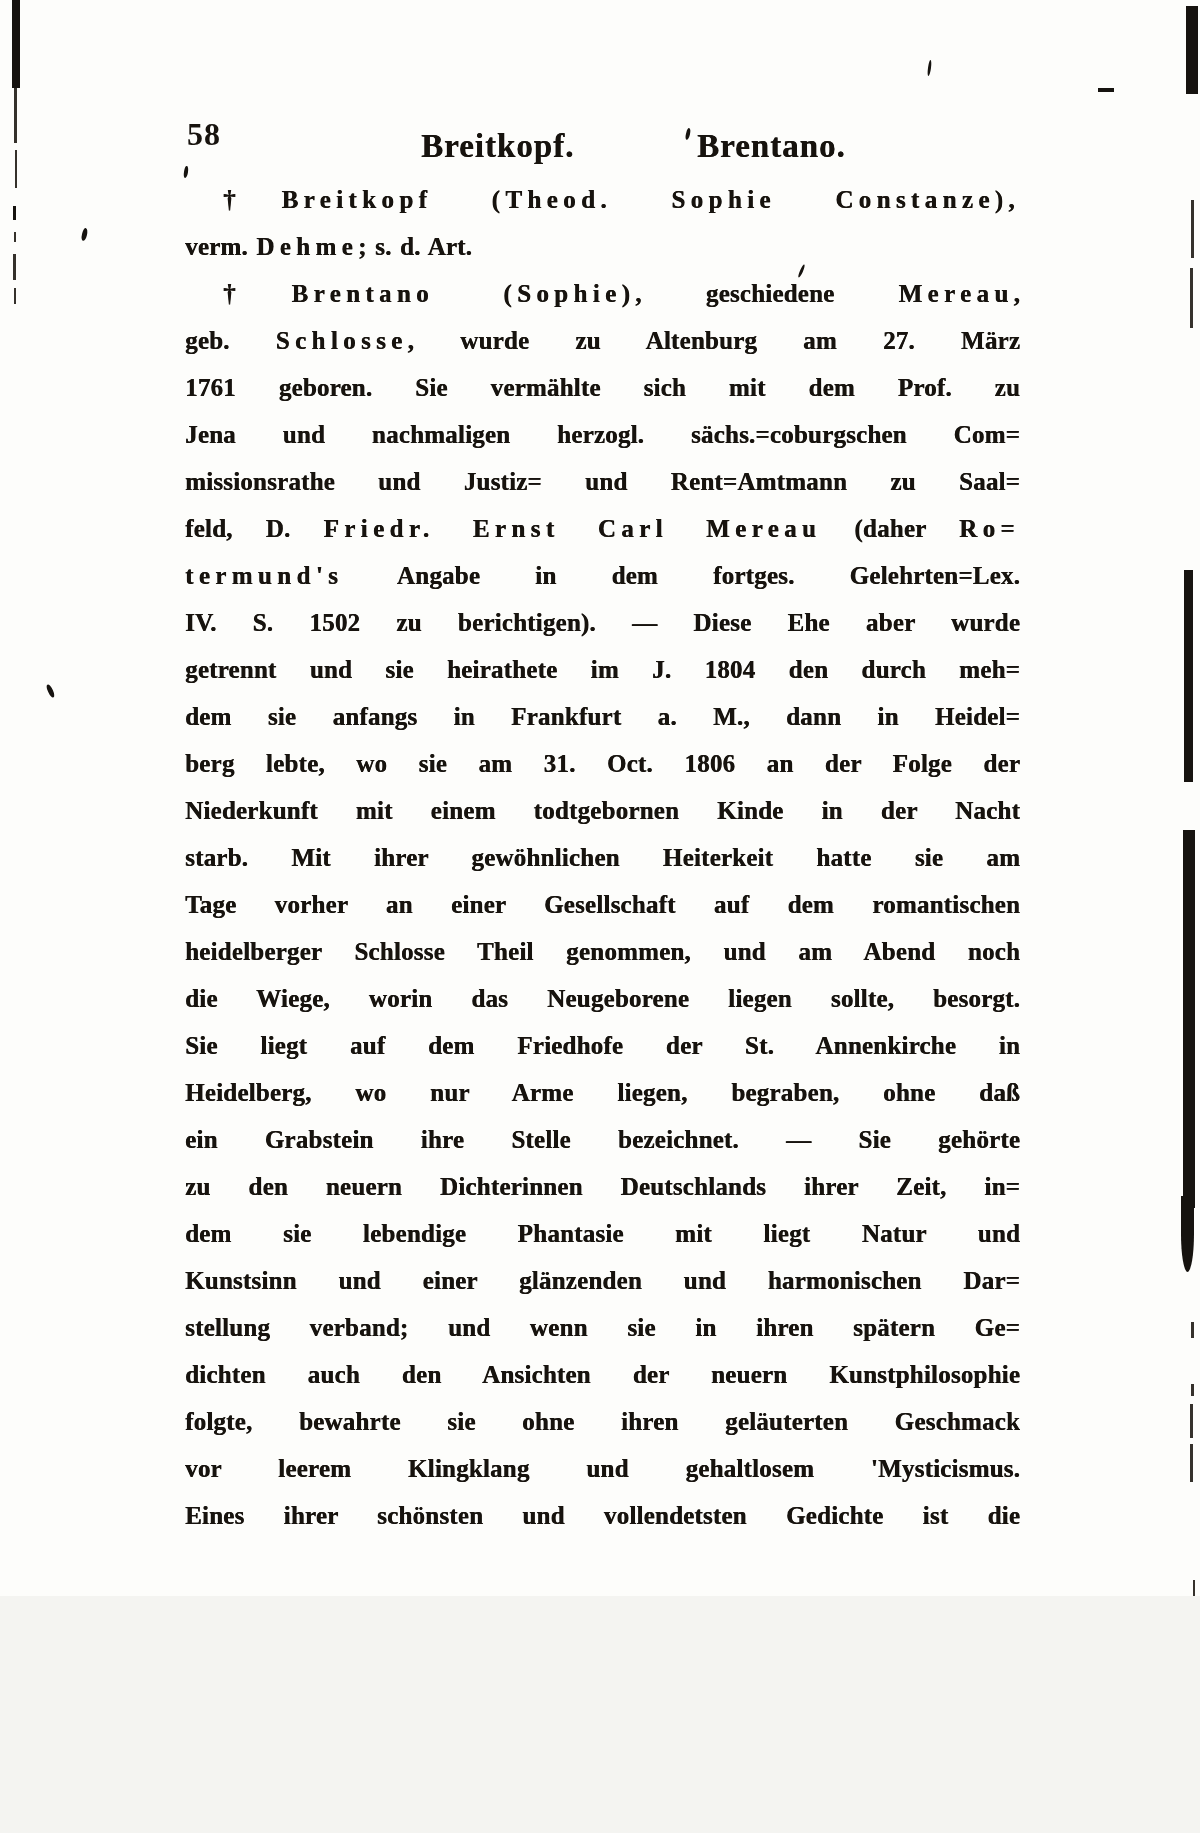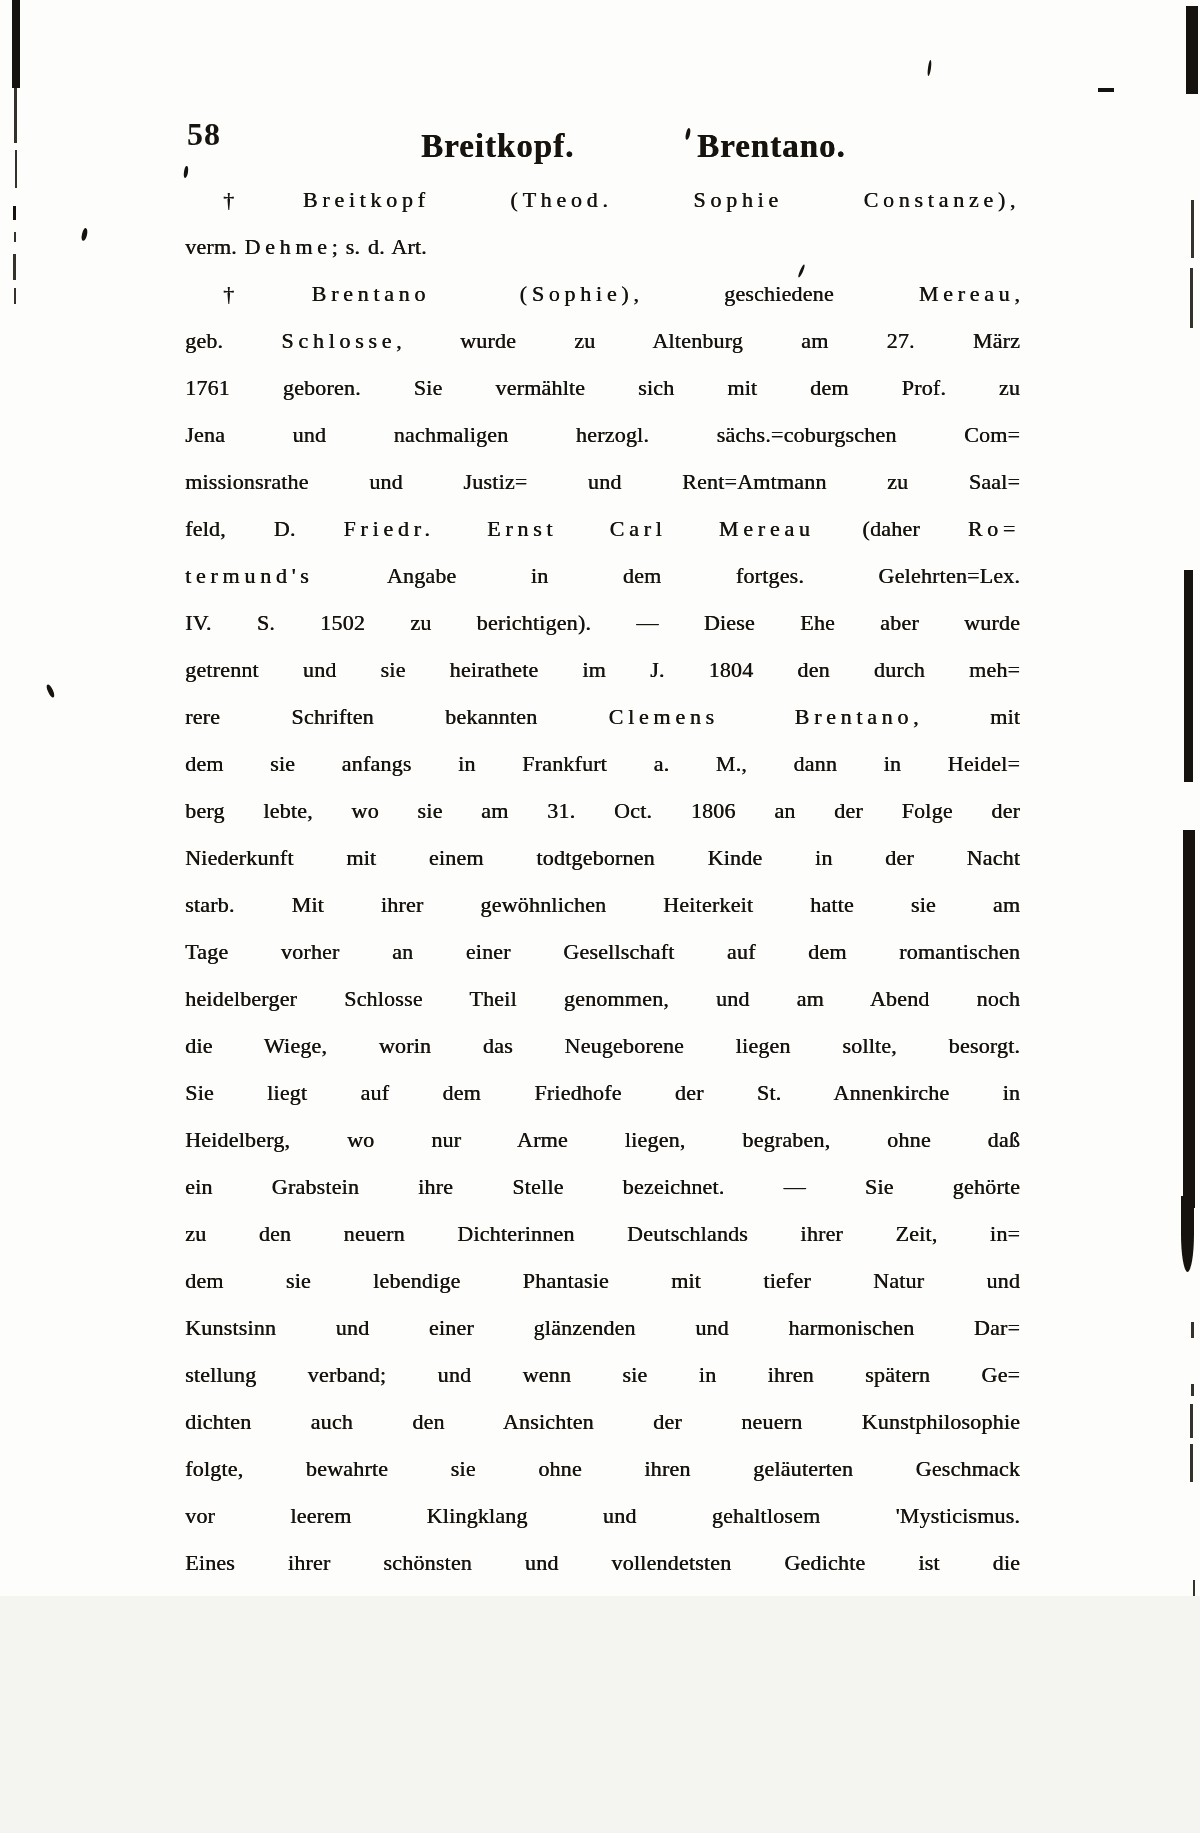--- a/index.html
+++ b/index.html
@@ -27,21 +27,21 @@
     text-shadow: 0.4px 0 0 currentColor;
   }
   .rt-left  { left: 421px; }
   .rt-right { left: 697px; }
   
   .text-block {
     position: absolute; left: 185px; top: 176px; width: 835px;
   }
   .line {
     height: 47px; line-height: 47px;
-    font-size: 22px; font-weight: 400;
+    font-size: 25px; font-weight: 700;
     overflow: hidden;
     text-align: justify;
     word-spacing: 2px;
     text-shadow: 0.45px 0 0 currentColor;
     white-space: normal;
   }
   .line.just::after {
     content: ""; display: inline-block; width: 100%; height: 0;
   }
   .line.short { text-align: left; }
@@ -69,33 +69,32 @@
       <div class="line short"><span class="seg">verm. </span><span class="sperr">Dehme</span><span class="seg">; s. d. Art.</span></div>
       <div class="line just indent"><span class="seg">†</span><span class="sperr">Brentano (Sophie)</span><span class="seg">, geschiedene </span><span class="sperr">Mereau</span><span class="seg">,</span></div>
       <div class="line just"><span class="seg">geb. </span><span class="sperr">Schlosse</span><span class="seg">, wurde zu Altenburg am 27. März</span></div>
       <div class="line just"><span class="seg">1761 geboren. Sie vermählte sich mit dem Prof. zu</span></div>
       <div class="line just"><span class="seg">Jena und nachmaligen herzogl. sächs.=coburgschen Com=</span></div>
       <div class="line just"><span class="seg">missionsrathe und Justiz= und Rent=Amtmann zu Saal=</span></div>
       <div class="line just"><span class="seg">feld, D. </span><span class="sperr">Friedr. Ernst Carl Mereau</span><span class="seg"> (daher </span><span class="sperr">Ro=</span></div>
       <div class="line just"><span class="sperr">termund's</span><span class="seg"> Angabe in dem fortges. Gelehrten=Lex.</span></div>
       <div class="line just"><span class="seg">IV. S. 1502 zu berichtigen). — Diese Ehe aber wurde</span></div>
       <div class="line just"><span class="seg">getrennt und sie heirathete im J. 1804 den durch meh=</span></div>
-      <div class="line just"><span class="seg">rere Schriften bekannten </span><span class="sperr">Clemens Brentano</span><span class="seg">, mit</span></div>
       <div class="line just"><span class="seg">dem sie anfangs in Frankfurt a. M., dann in Heidel=</span></div>
       <div class="line just"><span class="seg">berg lebte, wo sie am 31. Oct. 1806 an der Folge der</span></div>
       <div class="line just"><span class="seg">Niederkunft mit einem todtgebornen Kinde in der Nacht</span></div>
       <div class="line just"><span class="seg">starb. Mit ihrer gewöhnlichen Heiterkeit hatte sie am</span></div>
       <div class="line just"><span class="seg">Tage vorher an einer Gesellschaft auf dem romantischen</span></div>
       <div class="line just"><span class="seg">heidelberger Schlosse Theil genommen, und am Abend noch</span></div>
       <div class="line just"><span class="seg">die Wiege, worin das Neugeborene liegen sollte, besorgt.</span></div>
       <div class="line just"><span class="seg">Sie liegt auf dem Friedhofe der St. Annenkirche in</span></div>
       <div class="line just"><span class="seg">Heidelberg, wo nur Arme liegen, begraben, ohne daß</span></div>
       <div class="line just"><span class="seg">ein Grabstein ihre Stelle bezeichnet. — Sie gehörte</span></div>
       <div class="line just"><span class="seg">zu den neuern Dichterinnen Deutschlands ihrer Zeit, in=</span></div>
-      <div class="line just"><span class="seg">dem sie lebendige Phantasie mit tiefer Natur und</span></div>
+      <div class="line just"><span class="seg">dem sie lebendige Phantasie mit liegt Natur und</span></div>
       <div class="line just"><span class="seg">Kunstsinn und einer glänzenden und harmonischen Dar=</span></div>
       <div class="line just"><span class="seg">stellung verband; und wenn sie in ihren spätern Ge=</span></div>
       <div class="line just"><span class="seg">dichten auch den Ansichten der neuern Kunstphilosophie</span></div>
       <div class="line just"><span class="seg">folgte, bewahrte sie ohne ihren geläuterten Geschmack</span></div>
       <div class="line just"><span class="seg">vor leerem Klingklang und gehaltlosem 'Mysticismus.</span></div>
       <div class="line just"><span class="seg">Eines ihrer schönsten und vollendetsten Gedichte ist die</span></div>
     </div>
 
   <div class="mark" style="left:12px; top:0; width:8px; height:88px;"></div>
   <div class="mark soft" style="left:14px; top:88px; width:3px; height:55px;"></div>

